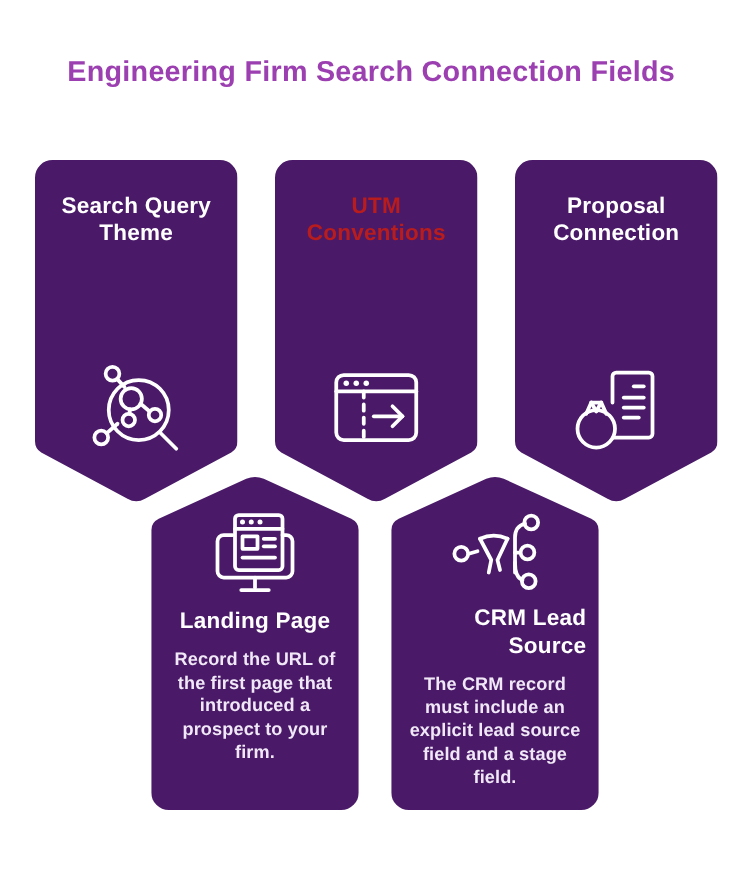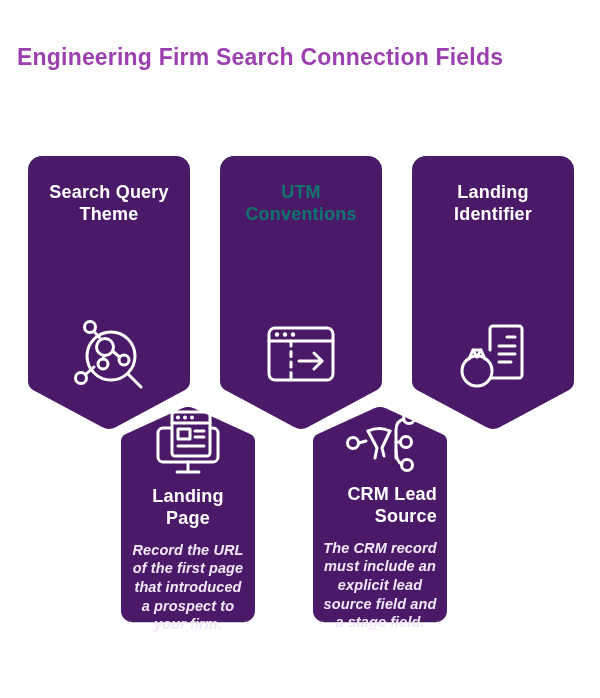--- a/index.html
+++ b/index.html
@@ -1,50 +1,50 @@
 <!DOCTYPE html>
 <html><head>
 <meta charset="utf-8">
 <style>
   html,body{margin:0;padding:0;background:#fff;}
   .stage{
     position:relative;width:600px;height:698px;background:#ffffff;
     font-family:"Liberation Sans",sans-serif;overflow:hidden;margin:0 auto;
   }
   .page-title{
-    position:absolute;top:44px;left:17px;width:540px;text-align:left;
+    position:absolute;top:44px;left:0;width:540px;text-align:right;
     font-size:23px;font-weight:bold;letter-spacing:.2px;color:#9c3fb0;margin:0;
   }
   .card{position:absolute;color:#fff;}
   .card .shape{position:absolute;left:0;top:0;width:100%;height:100%;}
   .card .content{
     position:relative;z-index:2;display:flex;flex-direction:column;align-items:center;
     text-align:center;width:100%;height:100%;box-sizing:border-box;
   }
   .card-title{
     font-size:18px;font-weight:bold;line-height:1.22;color:#ffffff;margin:0;
     letter-spacing:.2px;
   }
   .card-body{
     font-size:14.5px;font-weight:bold;line-height:1.28;color:#f1e8f7;margin:0;
     letter-spacing:.1px;
   }
   
-  .card.top{width:162px;height:276px;margin-top:28px;}
+  .card.top{width:162px;height:276px;}
   .card.top .content{padding:26px 9px 0 9px;}
   .card.top .card-body{margin-top:14px;}
   .card.top .icon{position:absolute;left:50%;top:160px;transform:translateX(-50%);}
   #card-0{left:28px;top:128px;}
   #card-1{left:220px;top:128px;}
   #card-2{left:412px;top:128px;}
   
-  .card.bottom{width:134px;height:268px;}
+  .card.bottom{width:166px;height:268px;}
   .card.bottom .content{padding:26px 10px 0 10px;}
   .card.bottom .card-title{margin-top:8px;}
-  .card.bottom .card-body{margin-top:11px;font-style:italic;}
+  .card.bottom .card-body{margin-top:11px;}
   #card-3{left:121px;top:380px;}
   #card-4{left:313px;top:380px;}
   .icon svg{display:block;}
   .icon .stroke{fill:none;stroke:#ffffff;stroke-width:3;stroke-linecap:round;stroke-linejoin:round;}
   .icon .fillw{fill:#ffffff;stroke:none;}
 </style>
 </head>
 <body>
 
 <div class="stage">
@@ -75,21 +75,21 @@
         </svg>
       </span>
     </div>
   </div>
 
   <div class="card top" id="card-1">
     <svg class="shape" viewBox="0 0 162 276" aria-hidden="true">
       <path class="card-fill" fill="#4a1a68" d="M0,14 A14,14 0 0 1 14,0 H148 A14,14 0 0 1 162,14 V225 Q162,231 157,234 L88,271 Q81,275 74,271 L5,234 Q0,231 0,225 Z"></path>
     </svg>
     <div class="content">
-      <div class="card-title" style="color: #0f766e;">UTM Conventions</div>
+      <div class="card-title" style="color: #b91c1c;">UTM Conventions</div>
       <span class="icon">
         <svg width="82" height="76" viewBox="0 0 82 76">
           <g class="stroke">
             <rect x="9" y="12" width="64" height="52" rx="6"></rect>
             <line x1="9" y1="25" x2="73" y2="25"></line>
             <line x1="31" y1="25" x2="31" y2="64" stroke-dasharray="5 5.5"></line>
             <line x1="39" y1="45" x2="62" y2="45"></line>
             <polyline points="54,37 62,45 54,53"></polyline>
           </g>
           <g class="fillw">
@@ -100,21 +100,21 @@
         </svg>
       </span>
     </div>
   </div>
 
   <div class="card top" id="card-2">
     <svg class="shape" viewBox="0 0 162 276" aria-hidden="true">
       <path class="card-fill" fill="#4a1a68" d="M0,14 A14,14 0 0 1 14,0 H148 A14,14 0 0 1 162,14 V225 Q162,231 157,234 L88,271 Q81,275 74,271 L5,234 Q0,231 0,225 Z"></path>
     </svg>
     <div class="content">
-      <div class="card-title" style="color: rgb(255, 255, 255);">Landing Identifier</div>
+      <div class="card-title" style="color: rgb(255, 255, 255);">Proposal Connection</div>
       <span class="icon">
         <svg width="80" height="80" viewBox="0 0 80 80">
           <g class="stroke">
             <path d="M38,62 H66 A3,3 0 0 0 69,59 V13 A3,3 0 0 0 66,10 H40 A3,3 0 0 0 37,13 V34"></path>
             <line x1="54" y1="21" x2="62" y2="21"></line>
             <line x1="46" y1="30" x2="62" y2="30"></line>
             <line x1="46" y1="38" x2="62" y2="38"></line>
             <line x1="46" y1="46" x2="58" y2="46"></line>
             <circle cx="24" cy="55" r="15"></circle>
             <path d="M16,43 L20,34 H28 L32,43"></path>

